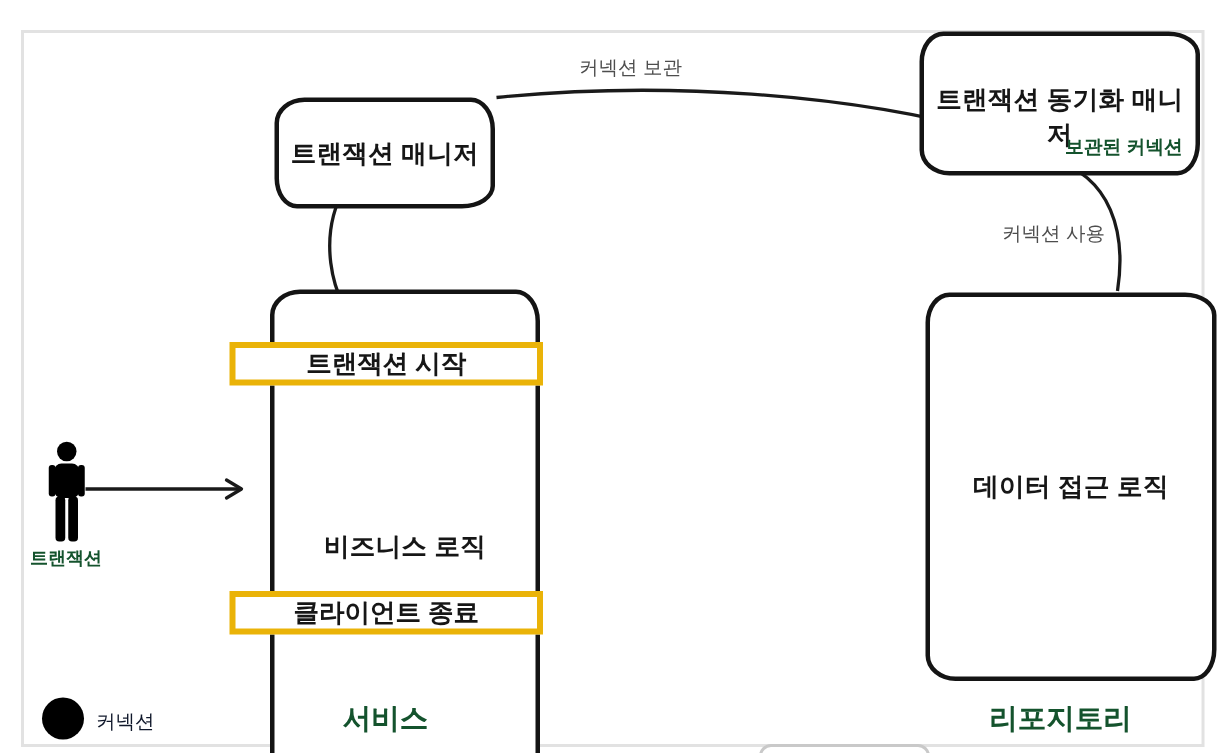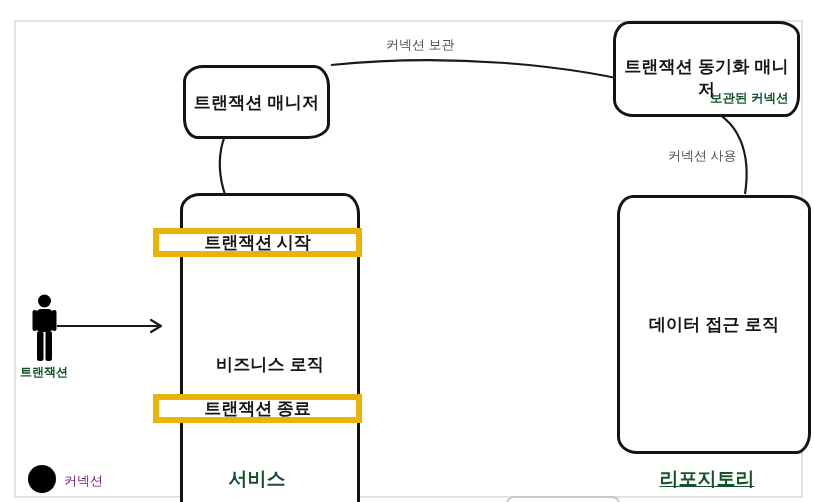--- a/index.html
+++ b/index.html
@@ -8,21 +8,21 @@
   .abs{position:absolute;}
   
   .canvas{left:14px;top:20px;width:785px;height:474px;border:2px solid #e2e2e2;background:#fff;}
   
   .node{background:#fff;border:3.5px solid #141414;display:flex;align-items:center;justify-content:center;
         box-sizing:border-box;text-align:center;}
   .r1{border-radius:20px 16px 22px 15px / 17px 21px 15px 20px;}
   .r2{border-radius:16px 21px 15px 20px / 20px 15px 21px 17px;}
   .node-title{font-size:17px;font-weight:bold;color:#161616;letter-spacing:0.2px;}
   
-  .band{background:#fff;border:6px solid #eab308;display:flex;align-items:center;justify-content:center;
+  .band{background:#fff;border:4px solid #eab308;display:flex;align-items:center;justify-content:center;
         box-sizing:border-box;font-size:17px;font-weight:bold;color:#161616;}
   .muted{color:#14532d;font-weight:bold;}
   .edge-label{font-size:13px;font-weight:normal;color:#4d4d4d;white-space:nowrap;}
   .section-label{font-size:19px;text-align:center;}
   svg.overlay{position:absolute;left:0;top:0;pointer-events:none;}
   .partial-control{left:506px;top:496px;width:114px;height:14px;background:#fff;
         border:2px solid #c9c9c9;border-radius:8px 8px 0 0;box-sizing:border-box;}
 </style>
 </head>
 <body>
@@ -64,28 +64,28 @@
 
 <div class="abs node r2" style="left:613px;top:21px;width:187px;height:96px;align-items:flex-start;">
   <span class="node-title" style="margin-top:31px;">트랜잭션 동기화 매니저</span>
 </div>
 <div class="abs muted" style="left:710px;top:90px;font-size:12.5px;">보관된 커넥션</div>
 
 <div class="abs node r1" style="left:180px;top:193px;width:180px;height:343px;">
   <span class="node-title">비즈니스 로직</span>
 </div>
 <div class="abs band" style="left:153px;top:228px;width:209px;height:29px;">트랜잭션 시작</div>
-<div class="abs band" style="left:153px;top:394px;width:209px;height:29px;">트랜잭션 종료</div>
+<div class="abs band" style="left:153px;top:394px;width:209px;height:29px;">클라이언트 종료</div>
 <div class="abs muted section-label" style="left:197px;top:466px;width:120px;">서비스</div>
 
 <div class="abs node r2" style="left:617px;top:195px;width:194px;height:259px;">
   <span class="node-title">데이터 접근 로직</span>
 </div>
-<div class="abs muted section-label" style="left:647px;top:466px;width:120px;text-decoration:underline;">리포지토리</div>
+<div class="abs muted section-label" style="left:647px;top:466px;width:120px;">리포지토리</div>
 
 <div class="abs muted" style="left:10px;top:364px;width:68px;text-align:center;font-size:12px;">트랜잭션</div>
 
 <div class="abs edge-label" style="left:386px;top:36px;">커넥션 보관</div>
 <div class="abs edge-label" style="left:668px;top:147px;">커넥션 사용</div>
 
-<div class="abs edge-label" style="left:64px;top:472px;color:#701a75;">커넥션</div>
+<div class="abs edge-label" style="left:64px;top:472px;color:#0f172a;">커넥션</div>
 
 <div class="abs partial-control"></div>
 
 </body></html>

